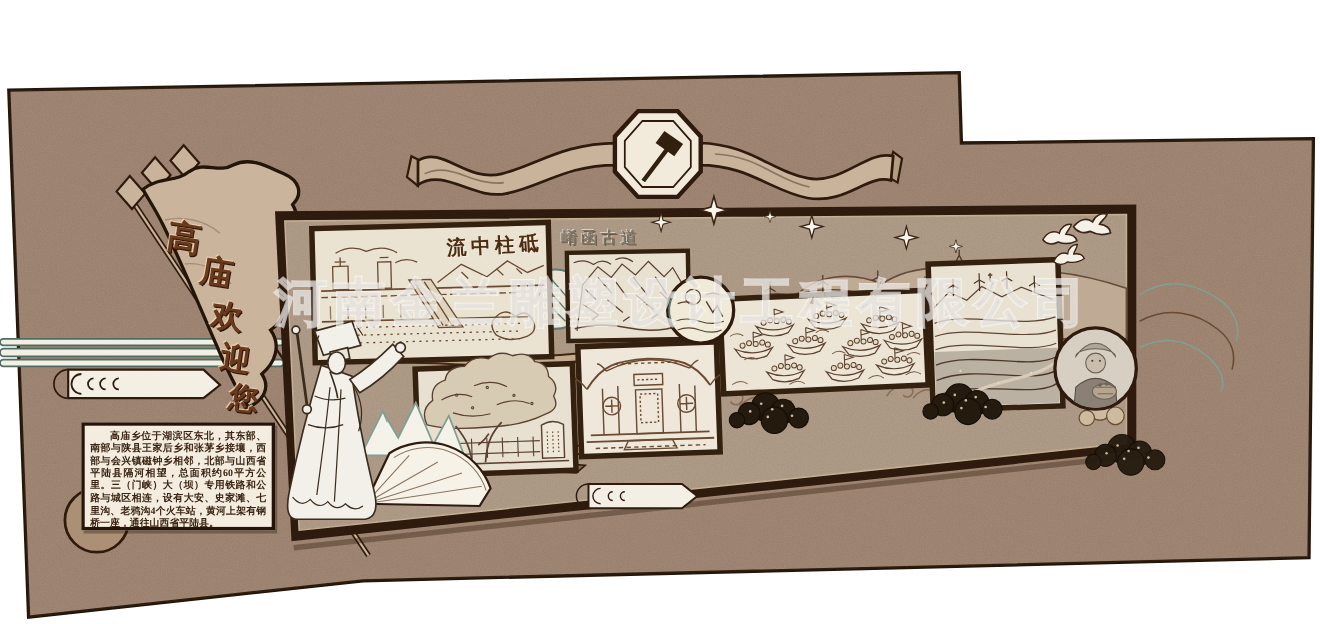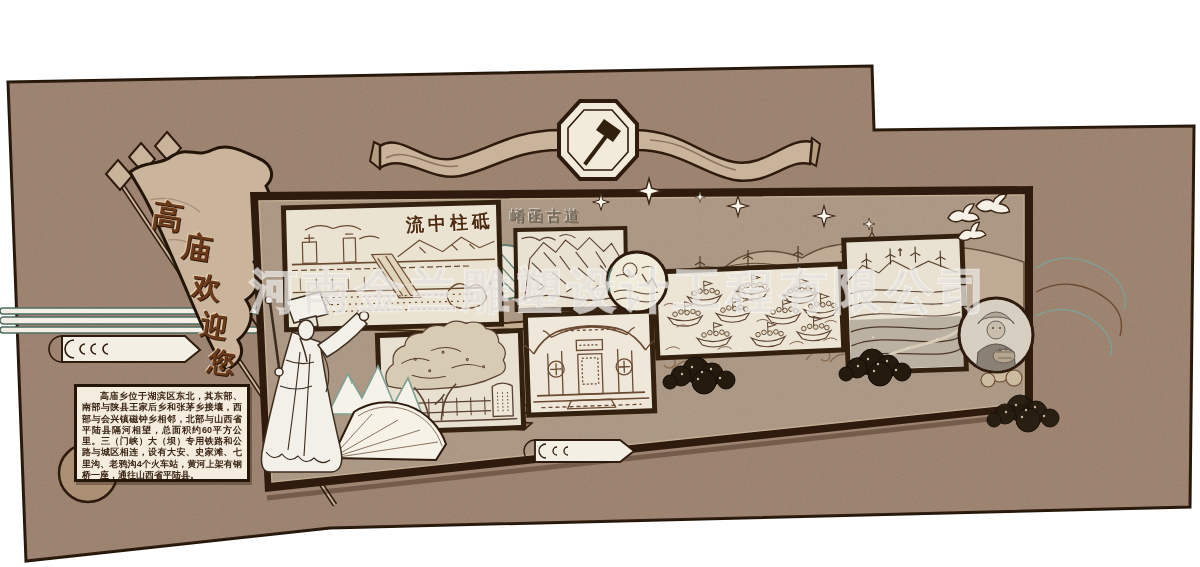--- a/index.html
+++ b/index.html
@@ -1,42 +1,42 @@
 <!DOCTYPE html>
 <html><head>
 <meta charset="utf-8">
 <style>
   html,body{margin:0;padding:0;background:#ffffff;}
   #stage{position:relative;width:1200px;height:567px;background:#ffffff;overflow:hidden;
          font-family:"Liberation Sans","DejaVu Sans",sans-serif;}
   .abs{position:absolute;}
   svg{display:block;}
   
-  #watermark{left:250px;top:260px;width:770px;white-space:nowrap;
+  #watermark{left:250px;top:244px;width:770px;white-space:nowrap;
     font-family:"Liberation Sans","DejaVu Sans",sans-serif;
     font-weight:700;font-size:47px;letter-spacing:6px;
     color:rgba(255,255,255,0.16);
     -webkit-text-stroke:2px rgba(255,255,255,0.62);
     text-shadow:0 0 1px rgba(80,55,30,0.35);
     z-index:60;pointer-events:none;}
   
   .flagchar{position:absolute;font-family:"Liberation Serif","DejaVu Serif",serif;
     font-weight:700;color:#6b3a1a;text-shadow:1px 1px 0 #2e1708, -1px -1px 0 rgba(236,214,185,.8);
     z-index:30;}
   
   #dam-title{left:406px;top:211px;font-family:"Liberation Serif","DejaVu Serif",serif;
     font-weight:700;font-size:18px;letter-spacing:4px;color:#4e2c12;
     transform:rotate(-3deg);z-index:40;text-shadow:1px 1px 0 rgba(255,250,240,.5);}
   #road-title{left:510px;top:207px;font-weight:400;font-size:15px;letter-spacing:3px;
     color:#7a7365;text-shadow:1px 1px 0 rgba(60,40,20,.55),-1px -1px 0 rgba(255,255,255,.55);
     z-index:40;}
   
   #infobox{left:74px;top:384px;width:160px;height:84px;background:#f3ecdf;
     border:3px solid #241509;padding:4px 5px;z-index:50;
-    font-family:Liberation Sans, sans-serif;
+    font-family:Liberation Serif, serif;
     font-size:9px;line-height:11.3px;color:#3a2413;font-weight:600;
     text-align:justify;text-indent:2em;box-shadow:2px 3px 0 rgba(40,20,5,.35);}
 </style>
 </head>
 <body>
 
 <div id="stage">
 
 <svg class="abs" style="left:0;top:0;z-index:10" width="1200" height="567" viewBox="0 0 1200 567">
 <defs>

